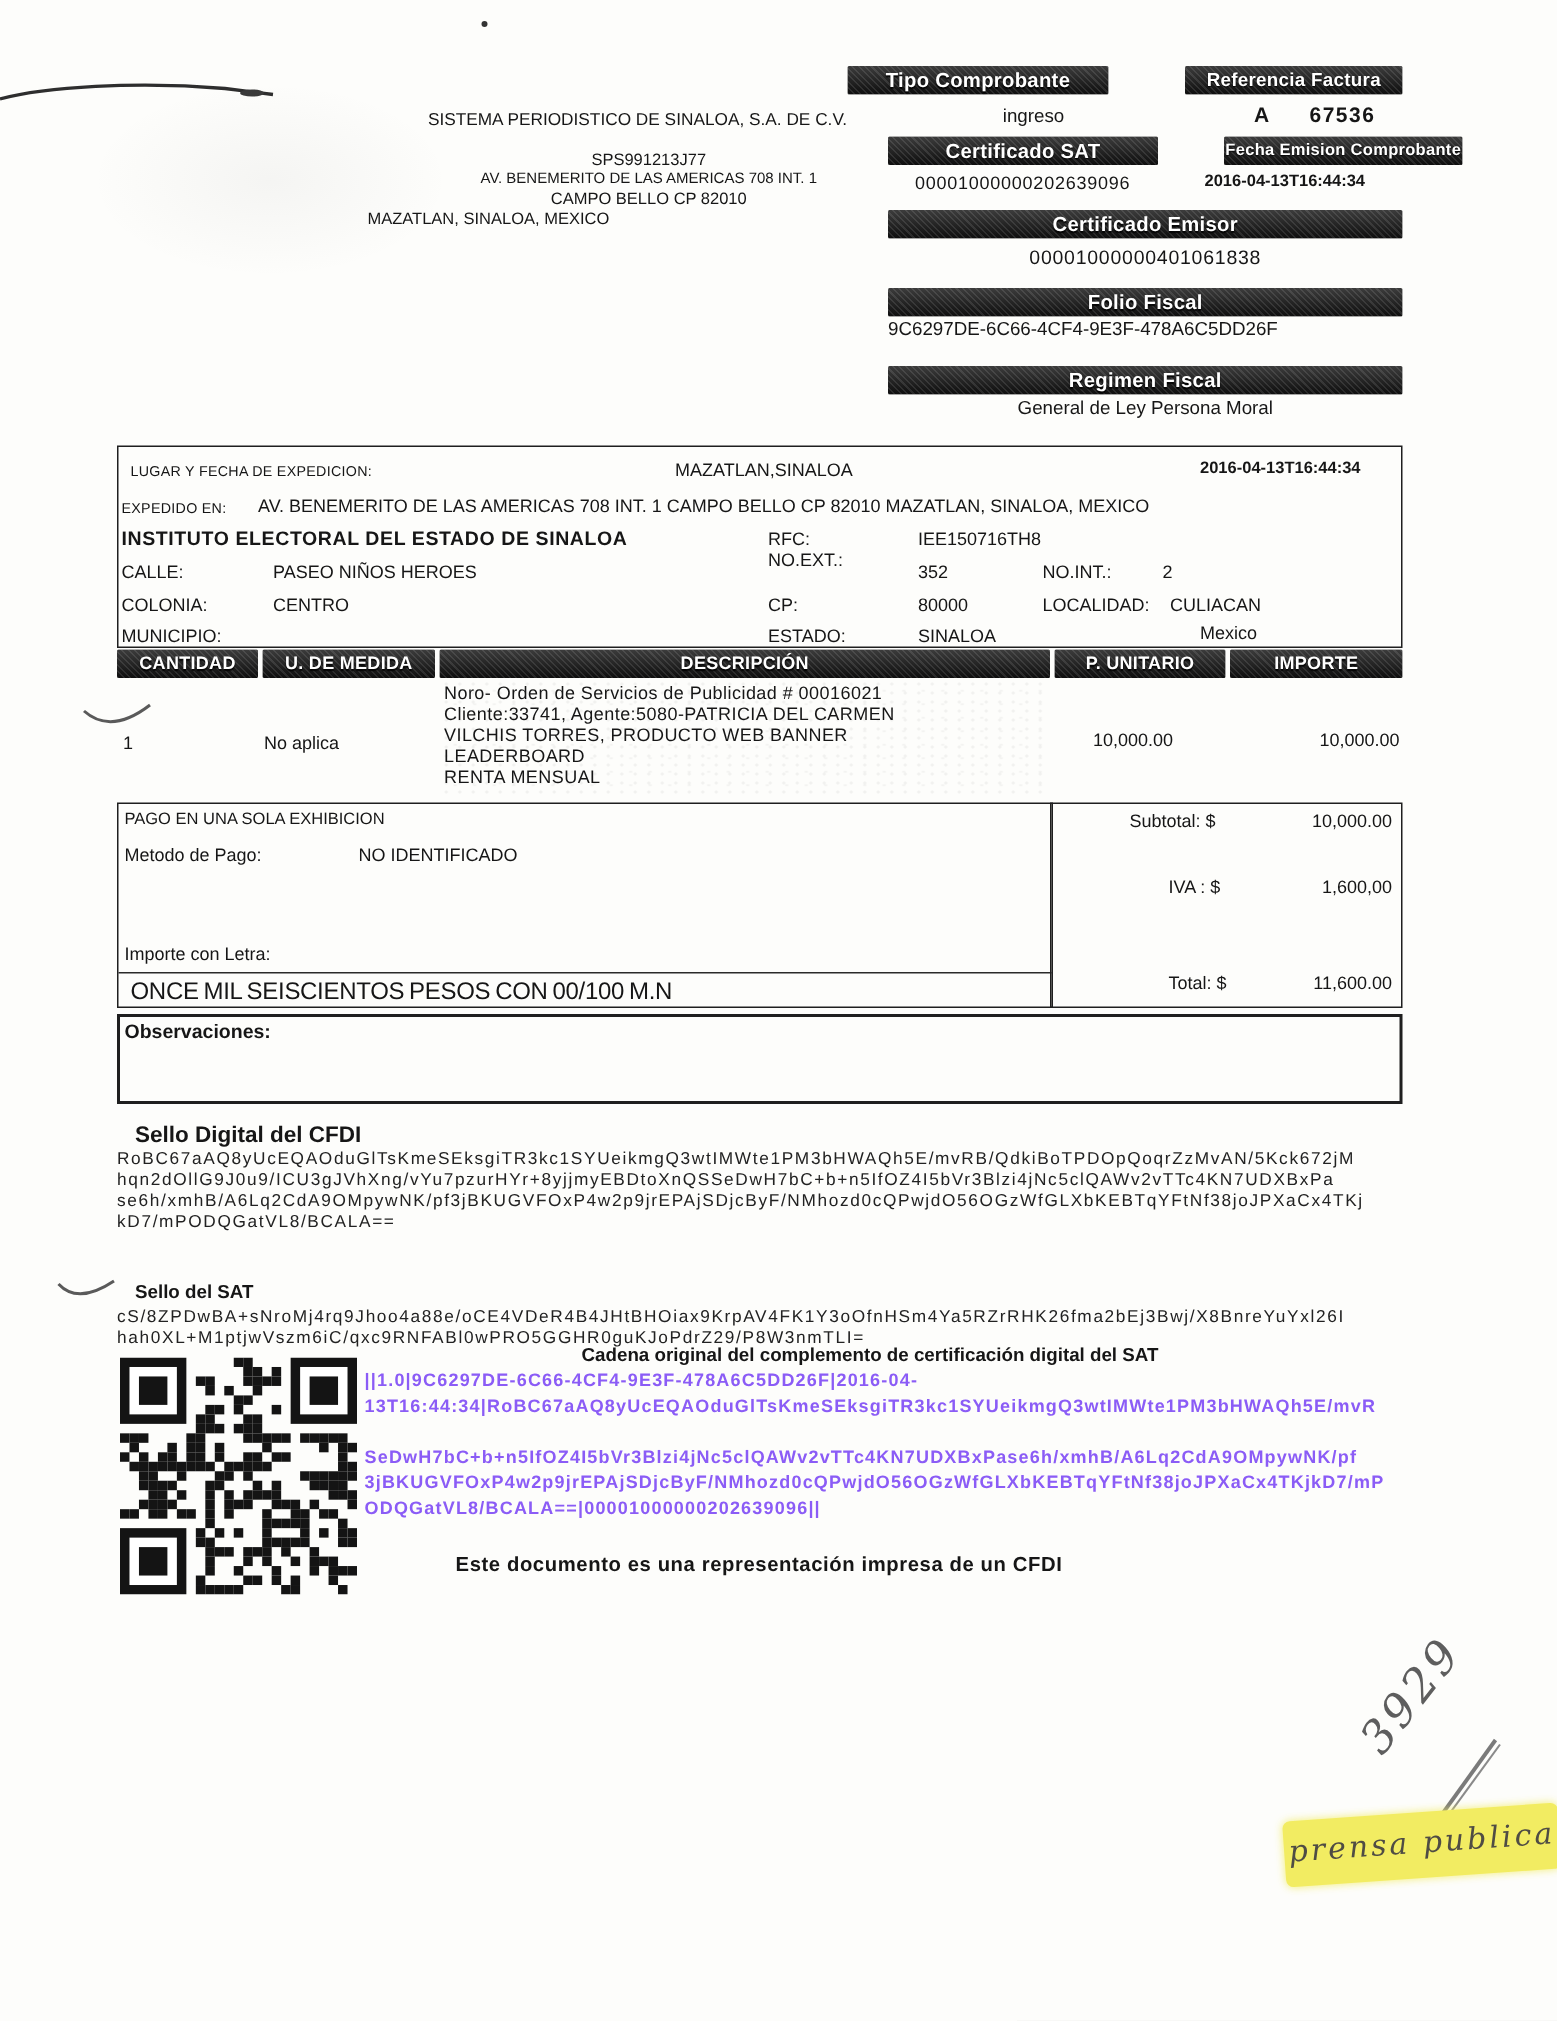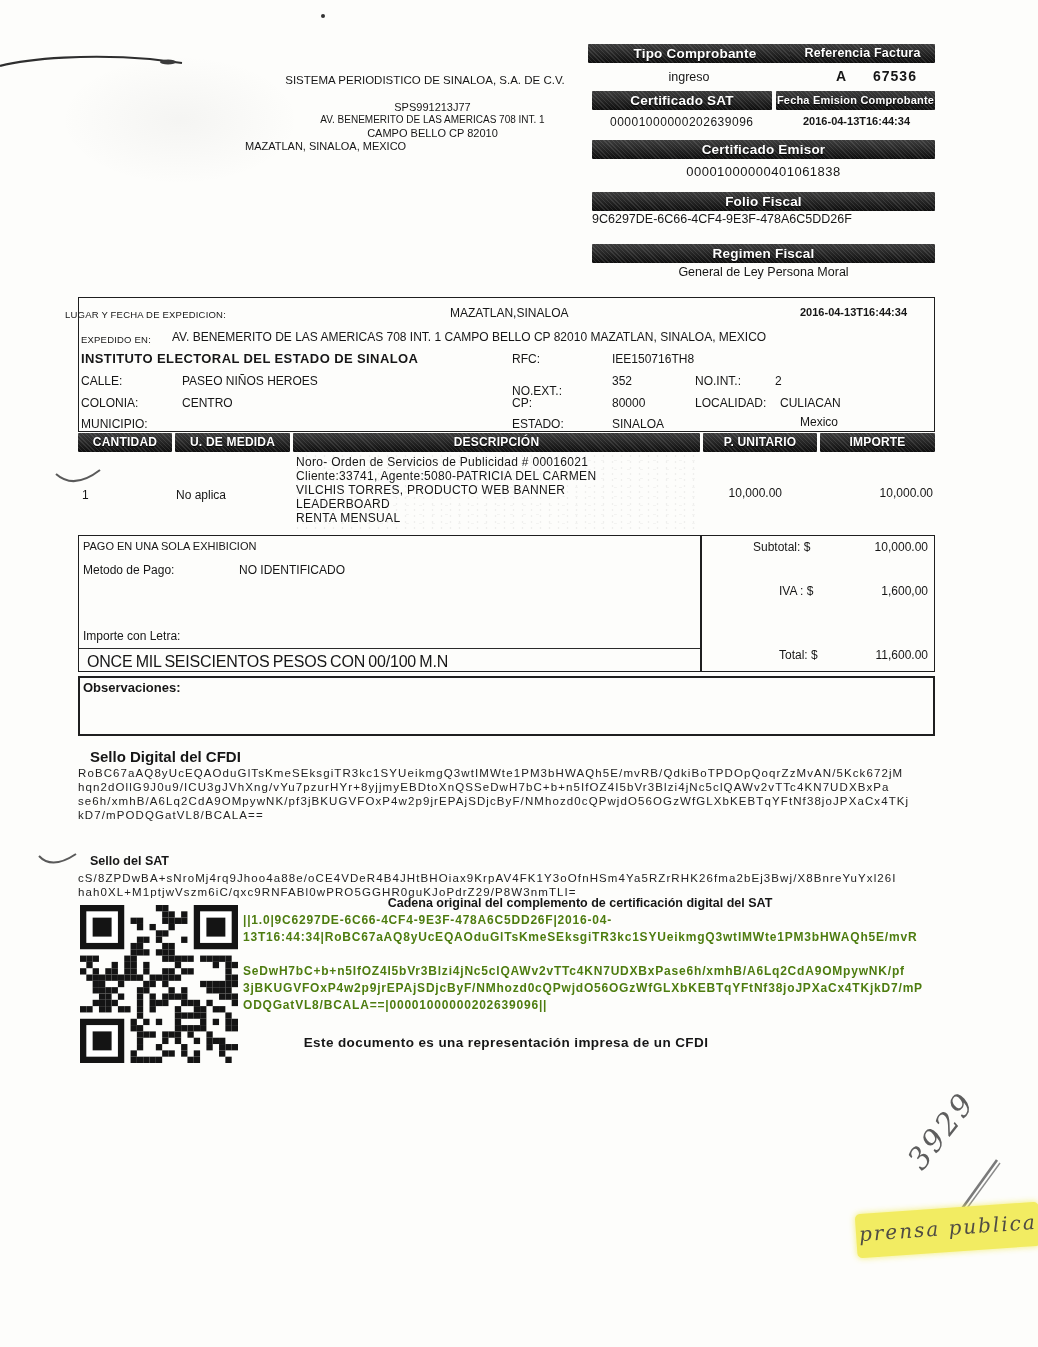--- a/index.html
+++ b/index.html
@@ -10,32 +10,32 @@
   }
   .abs { position:absolute; }
   .bar {
     position:absolute; height:19px;
     background:#1b1b1b;
     background-image:repeating-linear-gradient(45deg, rgba(255,255,255,.10) 0 1px, transparent 1px 3px),
                      linear-gradient(#3c3c3c, #0e0e0e);
     color:#fff; font-weight:bold; text-align:center; font-size:13.5px; line-height:19px;
     letter-spacing:.2px; text-shadow:0 1px 1px #000; border-radius:1px;
   }
-  .bar.sm { font-size:11px; }
+  .bar.sm { font-size:11px;margin-left:40px; }
   .val { position:absolute; font-size:12px; white-space:nowrap; }
   .val-b { font-weight:bold; }
   .lbl-xs { position:absolute; font-size:9.5px; letter-spacing:.2px; white-space:nowrap; }
   .box { position:absolute; border:2px solid #1f1f1f; }
   .speckle {
     background-image:radial-gradient(rgba(60,60,60,.07) 1px, transparent 1.3px),
                      radial-gradient(rgba(60,60,60,.05) 1px, transparent 1.2px);
     background-size:9px 6px, 13px 9px; background-position:0 0, 4px 3px;
   }
   .sello-line { position:absolute; font-size:11.5px; letter-spacing:1.1px; white-space:nowrap; color:#222; }
-  .cadena-line { position:absolute; font-size:12px; letter-spacing:.8px; white-space:nowrap; font-weight:bold; color:#4d7c0f; }
+  .cadena-line { position:absolute; font-size:12px; letter-spacing:.8px; white-space:nowrap; font-weight:bold; color:#8b5cf6; }
   .hand { font-family:"DejaVu Serif", serif; font-style:italic; color:#5e5e5e; }
   .noise1 { background:radial-gradient(ellipse at center, rgba(90,90,90,.05), transparent 70%); }
   .right { text-align:right; }
   .center { text-align:center; }
 </style>
 </head>
 <body>
 
 <div class="page">
 
@@ -45,55 +45,55 @@
   </svg>
   <div class="abs" style="left:321px;top:14px;width:4px;height:4px;border-radius:50%;background:#333"></div>
   <div class="abs noise1" style="left:60px;top:55px;width:240px;height:130px"></div>
 
   <div class="val" style="left:245px;top:74px;width:360px;text-align:center;font-size:11.5px">SISTEMA PERIODISTICO DE SINALOA, S.A. DE C.V.</div>
   <div class="val" style="left:245px;top:101px;width:375px;text-align:center;font-size:11px">SPS991213J77</div>
   <div class="val" style="left:245px;top:114px;width:375px;text-align:center;font-size:10px">AV. BENEMERITO DE LAS AMERICAS 708 INT. 1</div>
   <div class="val" style="left:245px;top:127px;width:375px;text-align:center;font-size:11px">CAMPO BELLO CP 82010</div>
   <div class="val" style="left:245px;top:140px;width:375px;font-size:11px">MAZATLAN, SINALOA, MEXICO</div>
 
-  <div class="bar" style="left:588px;top:44px;width:214px">Tipo Comprobante</div>
+  <div class="bar" style="left:565px;top:44px;width:174px">Tipo Comprobante</div>
   <div class="bar" style="left:790px;top:44px;width:145px;font-size:12.5px">Referencia Factura</div>
   <div class="val" style="left:592px;top:70px;width:194px;text-align:center;font-size:12.5px">ingreso</div>
   <div class="val val-b" style="left:836px;top:68px;font-size:14px">A</div>
   <div class="val val-b" style="left:873px;top:68px;font-size:14px;letter-spacing:1px">67536</div>
 
   <div class="bar" style="left:592px;top:91px;width:180px">Certificado SAT</div>
   <div class="bar sm" style="left:776px;top:91px;width:159px">Fecha Emision Comprobante</div>
   <div class="val" style="left:610px;top:115px;font-size:12px;letter-spacing:.5px">00001000000202639096</div>
   <div class="val val-b" style="left:803px;top:115px;font-size:11px">2016-04-13T16:44:34</div>
 
   <div class="bar" style="left:592px;top:140px;width:343px">Certificado Emisor</div>
   <div class="val" style="left:592px;top:164px;width:343px;text-align:center;font-size:13px;letter-spacing:.5px">00001000000401061838</div>
 
   <div class="bar" style="left:592px;top:192px;width:343px">Folio Fiscal</div>
   <div class="val" style="left:592px;top:212px;width:343px;text-align:left;font-size:12.5px">9C6297DE-6C66-4CF4-9E3F-478A6C5DD26F</div>
 
   <div class="bar" style="left:592px;top:244px;width:343px">Regimen Fiscal</div>
   <div class="val" style="left:592px;top:265px;width:343px;text-align:center;font-size:12.5px">General de Ley Persona Moral</div>
 
   <div class="box" style="left:78px;top:297px;width:857px;height:135px;border-width:1.5px"></div>
-  <div class="lbl-xs" style="left:65px;top:309px">LUGAR Y FECHA DE EXPEDICION:</div>
+  <div class="lbl-xs" style="left:87px;top:309px">LUGAR Y FECHA DE EXPEDICION:</div>
   <div class="val" style="left:450px;top:306px">MAZATLAN,SINALOA</div>
   <div class="val val-b" style="left:800px;top:306px;font-size:11px">2016-04-13T16:44:34</div>
 
   <div class="lbl-xs" style="left:81px;top:334px">EXPEDIDO EN:</div>
   <div class="val" style="left:172px;top:330px">AV. BENEMERITO DE LAS AMERICAS 708 INT. 1 CAMPO BELLO CP 82010 MAZATLAN, SINALOA, MEXICO</div>
 
   <div class="val val-b" style="left:81px;top:351px;font-size:13px;letter-spacing:.4px">INSTITUTO ELECTORAL DEL ESTADO DE SINALOA</div>
   <div class="val" style="left:512px;top:352px">RFC:</div>
   <div class="val" style="left:612px;top:352px">IEE150716TH8</div>
 
   <div class="val" style="left:81px;top:374px">CALLE:</div>
   <div class="val" style="left:182px;top:374px">PASEO NIÑOS HEROES</div>
-  <div class="val" style="left:512px;top:384px">NO.EXT.:</div>
+  <div class="val" style="left:512px;top:366px">NO.EXT.:</div>
   <div class="val" style="left:612px;top:374px">352</div>
   <div class="val" style="left:695px;top:374px">NO.INT.:</div>
   <div class="val" style="left:775px;top:374px">2</div>
 
   <div class="val" style="left:81px;top:396px">COLONIA:</div>
   <div class="val" style="left:182px;top:396px">CENTRO</div>
   <div class="val" style="left:512px;top:396px">CP:</div>
   <div class="val" style="left:612px;top:396px">80000</div>
   <div class="val" style="left:695px;top:396px">LOCALIDAD:</div>
   <div class="val" style="left:780px;top:396px">CULIACAN</div>

